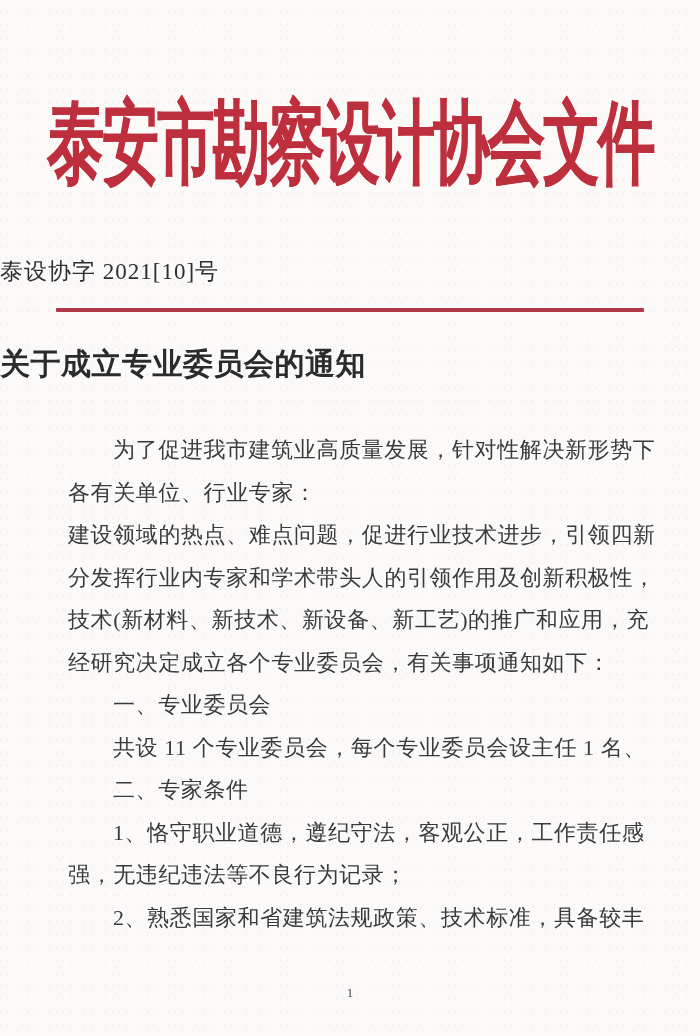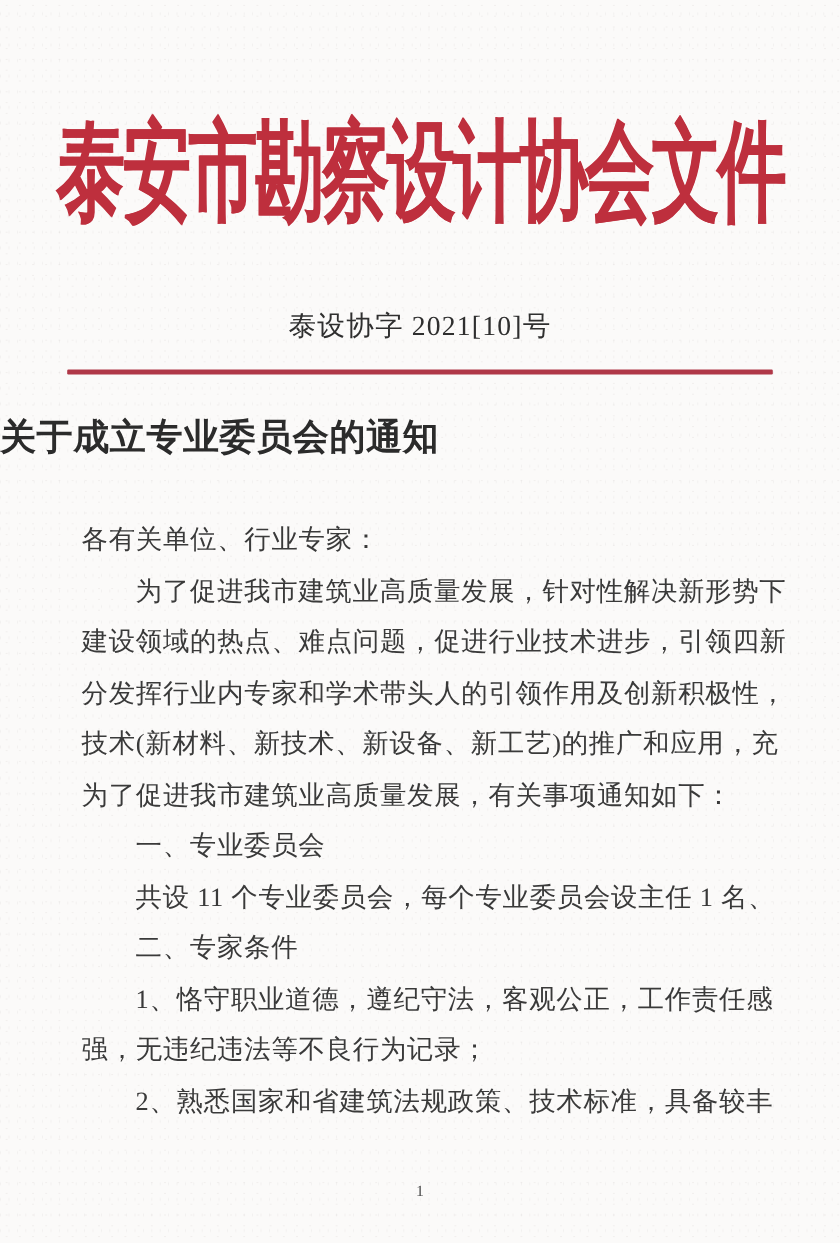--- a/index.html
+++ b/index.html
@@ -41,21 +41,21 @@
     font-size: 60px;
     letter-spacing: -2px;
     color: #be2f3d;
     text-shadow: 0.6px 0 0 #be2f3d;
   }
   .doc-number {
     position: absolute;
     top: 256px;
     left: 0;
     width: 100%;
-    text-align: center;
+    text-align: left;
     font-size: 23px;
     letter-spacing: 1px;
     color: #2f2f2f;
   }
   .red-line {
     position: absolute;
     top: 308px;
     left: 56px;
     width: 588px;
     height: 4px;
@@ -110,26 +110,26 @@
     <span class="stretch">泰安市勘察设计协会文件</span>
   </div>
 
   <div class="doc-number">泰设协字 2021[10]号</div>
 
   <div class="red-line"></div>
 
   <div class="notice-title">关于成立专业委员会的通知</div>
 
   <div class="notice-body">
+    <div class="body-line indent">为了促进我市建筑业高质量发展，针对性解决新形势下</div>
     <div class="body-line">各有关单位、行业专家：</div>
-    <div class="body-line indent">为了促进我市建筑业高质量发展，针对性解决新形势下</div>
     <div class="body-line">建设领域的热点、难点问题，促进行业技术进步，引领四新</div>
     <div class="body-line">分发挥行业内专家和学术带头人的引领作用及创新积极性，</div>
     <div class="body-line">技术(新材料、新技术、新设备、新工艺)的推广和应用，充</div>
-    <div class="body-line">为了促进我市建筑业高质量发展，有关事项通知如下：</div>
+    <div class="body-line">经研究决定成立各个专业委员会，有关事项通知如下：</div>
     <div class="body-line indent">一、专业委员会</div>
     <div class="body-line indent">共设 11 个专业委员会，每个专业委员会设主任 1 名、</div>
     <div class="body-line indent">二、专家条件</div>
     <div class="body-line indent">1、恪守职业道德，遵纪守法，客观公正，工作责任感</div>
     <div class="body-line">强，无违纪违法等不良行为记录；</div>
     <div class="body-line indent">2、熟悉国家和省建筑法规政策、技术标准，具备较丰</div>
   </div>
 
   <div class="page-number">1</div>
 

